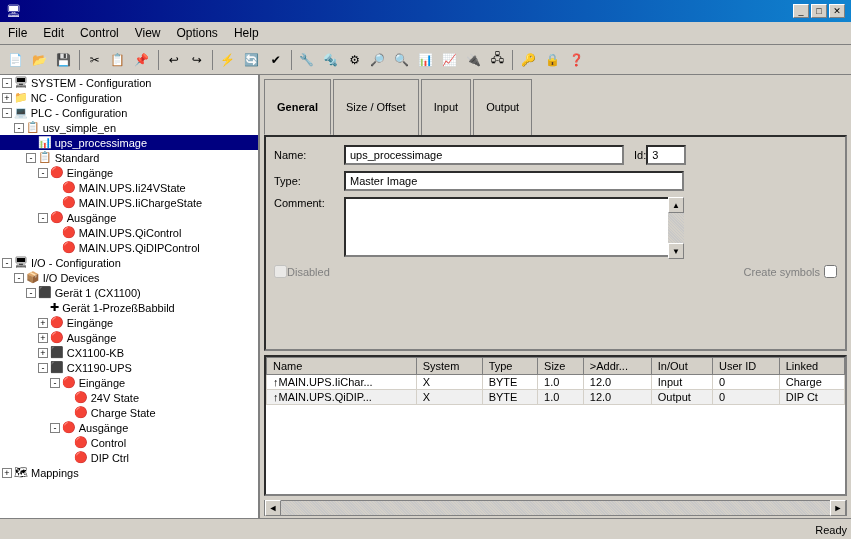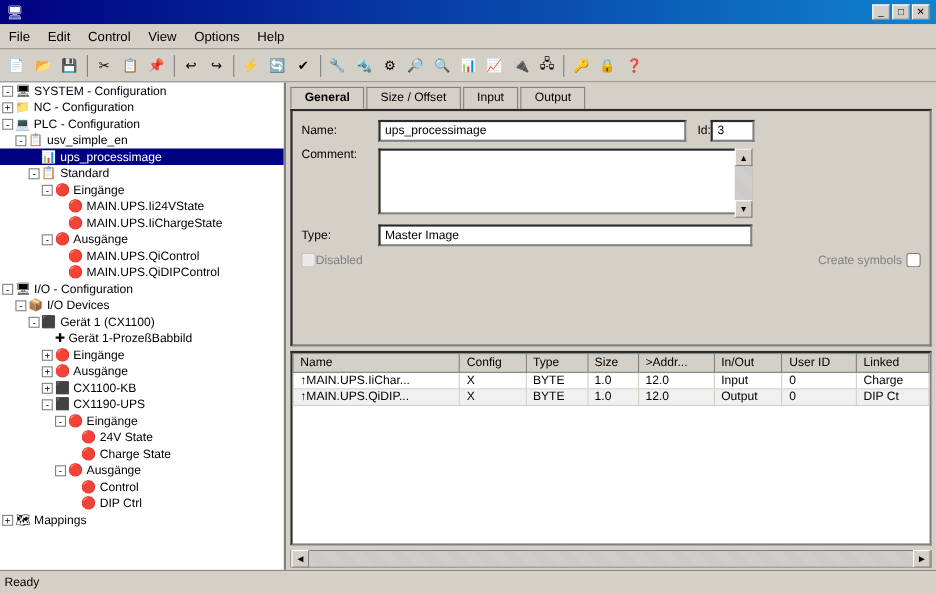--- a/index.html
+++ b/index.html
@@ -90,21 +90,21 @@
       background: #d4d0c8;
     }
 
     
     .tab-bar {
       display: flex;
       padding: 4px 4px 0;
       background: #d4d0c8;
     }
     .tab {
-      padding: 3px 12px;
+      padding: 21px 12px;
       border: 1px solid #808080;
       background: #d4d0c8;
       cursor: pointer;
       margin-right: 2px;
       border-bottom: none;
       font-size: 11px;
     }
     .tab.active {
       background: #d4d0c8;
       border-bottom: 1px solid #d4d0c8;
@@ -161,21 +161,21 @@
     }
     .checkbox-label { display: flex; align-items: center; gap: 0; font-size: 11px; color: #808080; }
     .symbols-row { display: flex; align-items: center; gap: 4px; font-size: 11px; color: #808080; }
 
     
     .data-table-container {
       margin: 0 4px 4px;
       border: 2px inset #808080;
       background: white;
       overflow: auto;
-      height: 177px;
+      height: 141px;
     }
     table {
       border-collapse: collapse;
       width: 100%;
       font-size: 11px;
     }
     thead tr {
       background: #d4d0c8;
     }
     th {
@@ -194,21 +194,21 @@
     tr:nth-child(even) td { background: #f0f0f0; }
 
     
     .status-bar {
       height: 22px;
       background: #d4d0c8;
       border-top: 1px solid #808080;
       display: flex;
       align-items: center;
       padding: 0 4px;
-      justify-content: flex-start;
+      justify-content: flex-end;
     }
     .status-left { font-size: 11px; }
     .status-right { display: flex; gap: 2px; }
     .status-badge {
       padding: 1px 8px;
       font-size: 11px;
       color: white;
     }
     .status-red { background: #cc0000; }
     .status-blue { background: #000080; }
@@ -482,55 +482,55 @@
 
     <div class="tab-content">
 
       <div class="form-row">
         <span class="form-label">Name:</span>
         <input class="form-input form-input-name" type="text" value="ups_processimage" style="">
         <span class="form-id-label">Id:</span>
         <input class="form-input form-id-input" type="text" value="3" style="">
       </div>
 
+      <div class="form-row">
+        <span class="form-label">Type:</span>
+        <input class="form-input form-input-type" type="text" value="Master Image" style="">
+      </div>
+
       <div class="form-row comment-row">
         <span class="form-label">Comment:</span>
         <div style="position:relative; width:340px;">
           <textarea class="form-textarea" style=""></textarea>
           <div style="position:absolute; right:0; top:0; width:16px; height:100%; display:flex; flex-direction:column;">
             <button style="height:16px; background:#d4d0c8; border:1px solid; border-color:#fff #808080 #808080 #fff; font-size:8px; cursor:pointer;">▲</button>
             <div style="flex:1; background: repeating-linear-gradient(45deg,#d4d0c8 0,#d4d0c8 1px,#c8c8c8 1px,#c8c8c8 2px);"></div>
             <button style="height:16px; background:#d4d0c8; border:1px solid; border-color:#fff #808080 #808080 #fff; font-size:8px; cursor:pointer;">▼</button>
           </div>
         </div>
       </div>
 
-      <div class="form-row">
-        <span class="form-label">Type:</span>
-        <input class="form-input form-input-type" type="text" value="Master Image" style="">
-      </div>
-
       <div class="bottom-buttons">
         <div class="checkbox-label">
           <input type="checkbox" disabled="" style="">
           <span>Disabled</span>
         </div>
         <div class="symbols-row">
           <span>Create symbols</span>
           <input type="checkbox" style="">
         </div>
       </div>
     </div>
 
     <div class="data-table-container">
       <table>
         <thead>
           <tr>
             <th>Name</th>
-            <th>Config</th>
+            <th>System</th>
             <th>Type</th>
             <th>Size</th>
             <th>&gt;Addr...</th>
             <th>In/Out</th>
             <th>User ID</th>
             <th>Linked</th>
           </tr>
         </thead>
         <tbody id="table-body">
             <tr>

